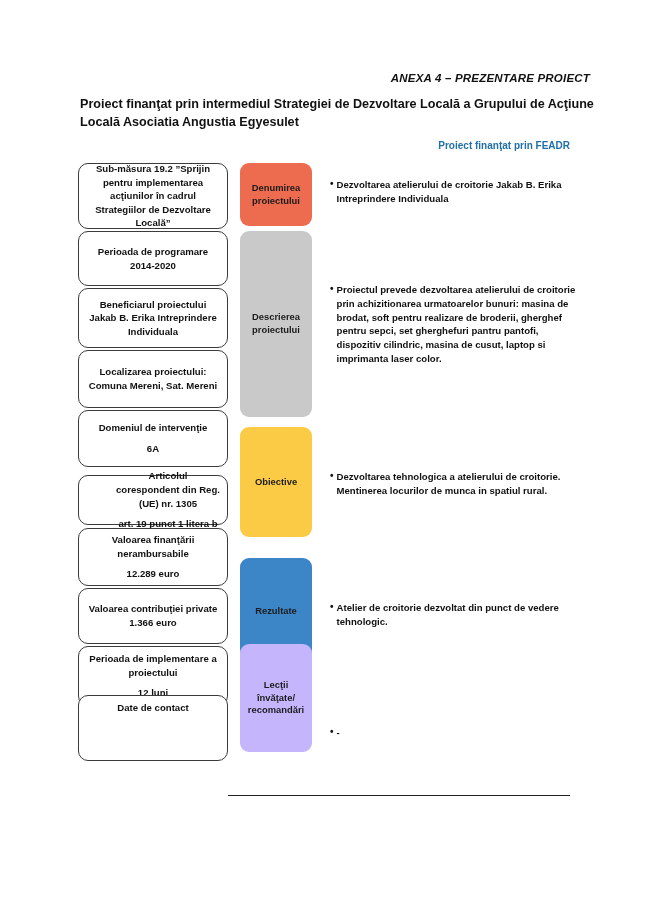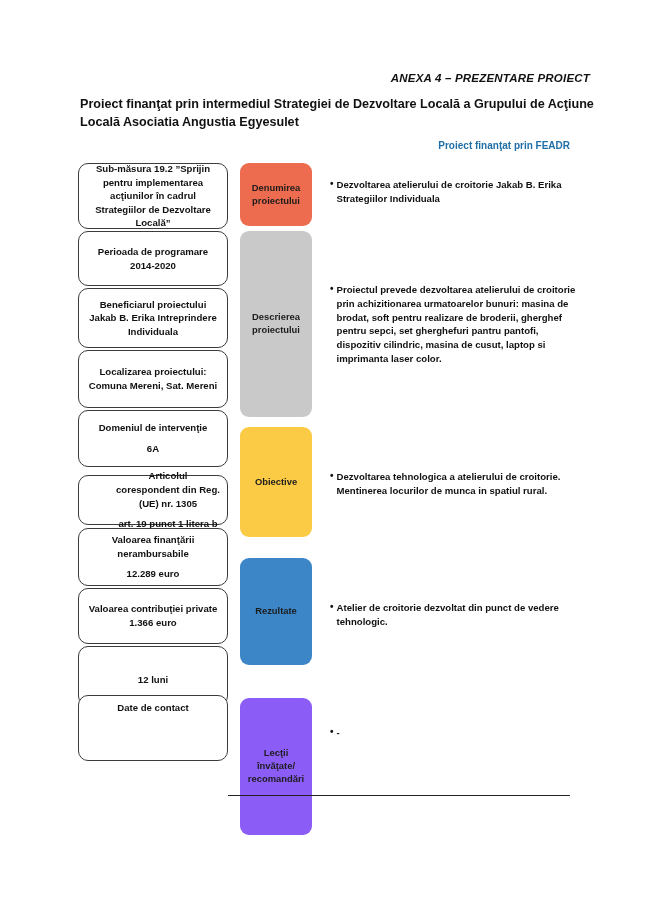--- a/index.html
+++ b/index.html
@@ -177,47 +177,48 @@
       <span class="line2">art. 19 punct 1 litera  b</span>
     </div>
     <div class="info-box" style="top:365px; height:58px;">
       <span>Valoarea finanţării nerambursabile</span>
       <span class="line2">12.289 euro</span>
     </div>
     <div class="info-box" style="top:425px; height:56px;">
       <span>Valoarea contribuţiei private  1.366 euro</span>
     </div>
     <div class="info-box" style="top:483px; height:60px;">
+      <span>Perioada de implementare a proiectului</span>
       <span class="line2">12 luni</span>
     </div>
     <div class="info-box" style="top:532px; height:66px; justify-content:flex-start; padding-top:5px;">
       <span class="contact-caption">Date de contact</span>
     </div>
   </div>
 
   <div class="cat-box" style="top:163px; height:63px;  background:#ed6b4e;">
     <span>Denumirea proiectului</span>
   </div>
   <div class="cat-box" style="top:231px; height:186px; background:#c9c9c9;">
     <span>Descrierea proiectului</span>
   </div>
   <div class="cat-box" style="top:427px; height:110px; background:#fbcb45;">
     <span>Obiective</span>
   </div>
   <div class="cat-box" style="top:558px; height:107px; background:#3c86c8;">
     <span>Rezultate</span>
   </div>
-  <div class="cat-box" style="top:698px; height:137px; background:#8b5cf6;">
+  <div class="cat-box" style="top:644px; height:108px; background:#c4b5fd;">
     <span>Lecţii învăţate/ recomandări</span>
   </div>
 
   <div class="content-block" style="top:178px;">
     <div class="bullet-row">
       <span class="bullet-dot">•</span>
-      <span class="bullet-text">Dezvoltarea atelierului de croitorie Jakab B. Erika Strategiilor Individuala</span>
+      <span class="bullet-text">Dezvoltarea atelierului de croitorie Jakab B. Erika Intreprindere Individuala</span>
     </div>
   </div>
 
   <div class="content-block" style="top:283px;">
     <div class="bullet-row">
       <span class="bullet-dot">•</span>
       <span class="bullet-text">Proiectul prevede dezvoltarea atelierului de croitorie prin achizitionarea urmatoarelor bunuri: masina de brodat, soft pentru realizare de broderii, gherghef pentru sepci, set gherghefuri pantru pantofi, dispozitiv cilindric, masina de cusut, laptop si imprimanta laser color.</span>
     </div>
   </div>
 

